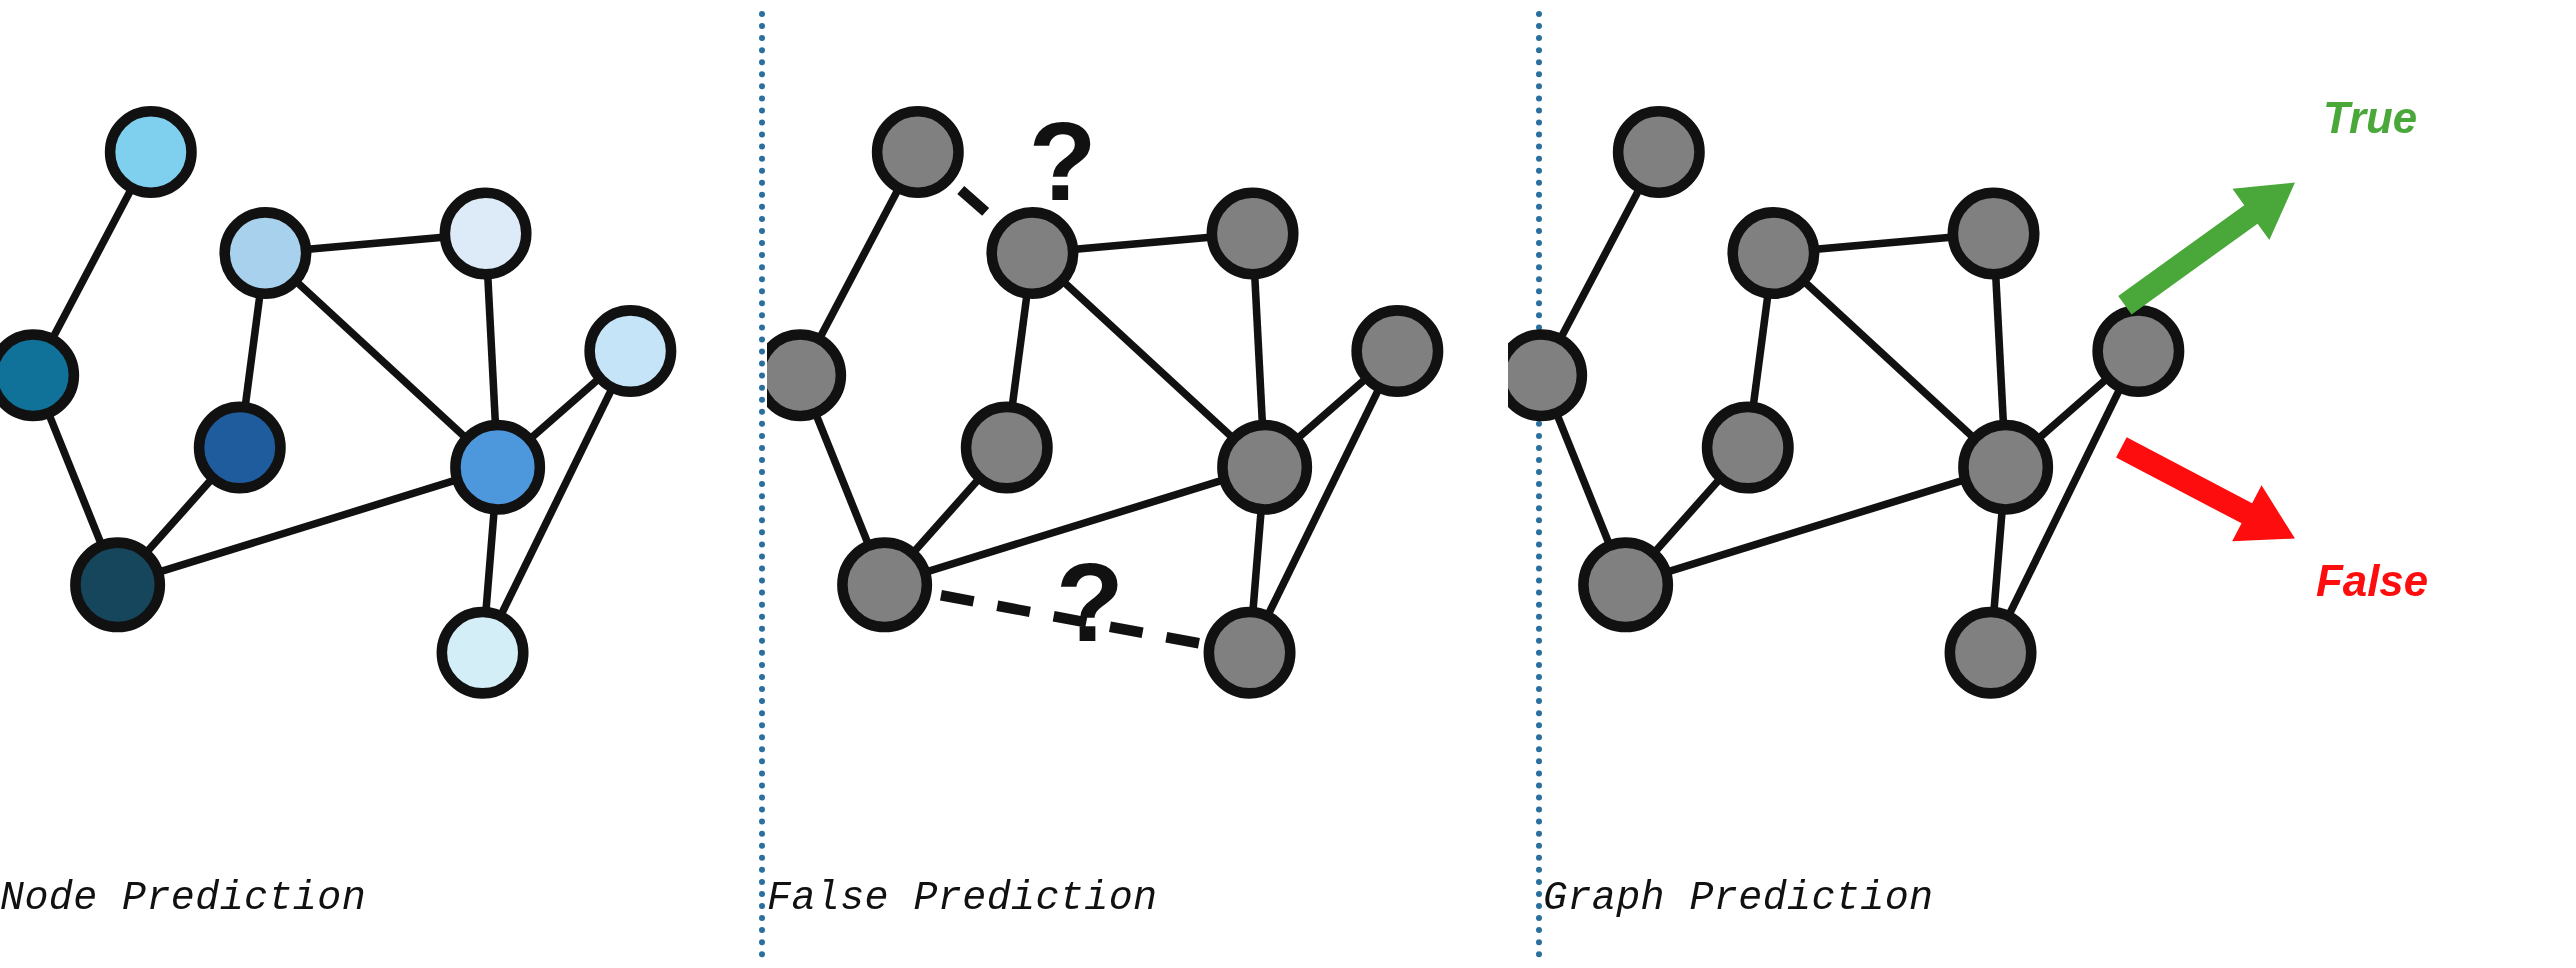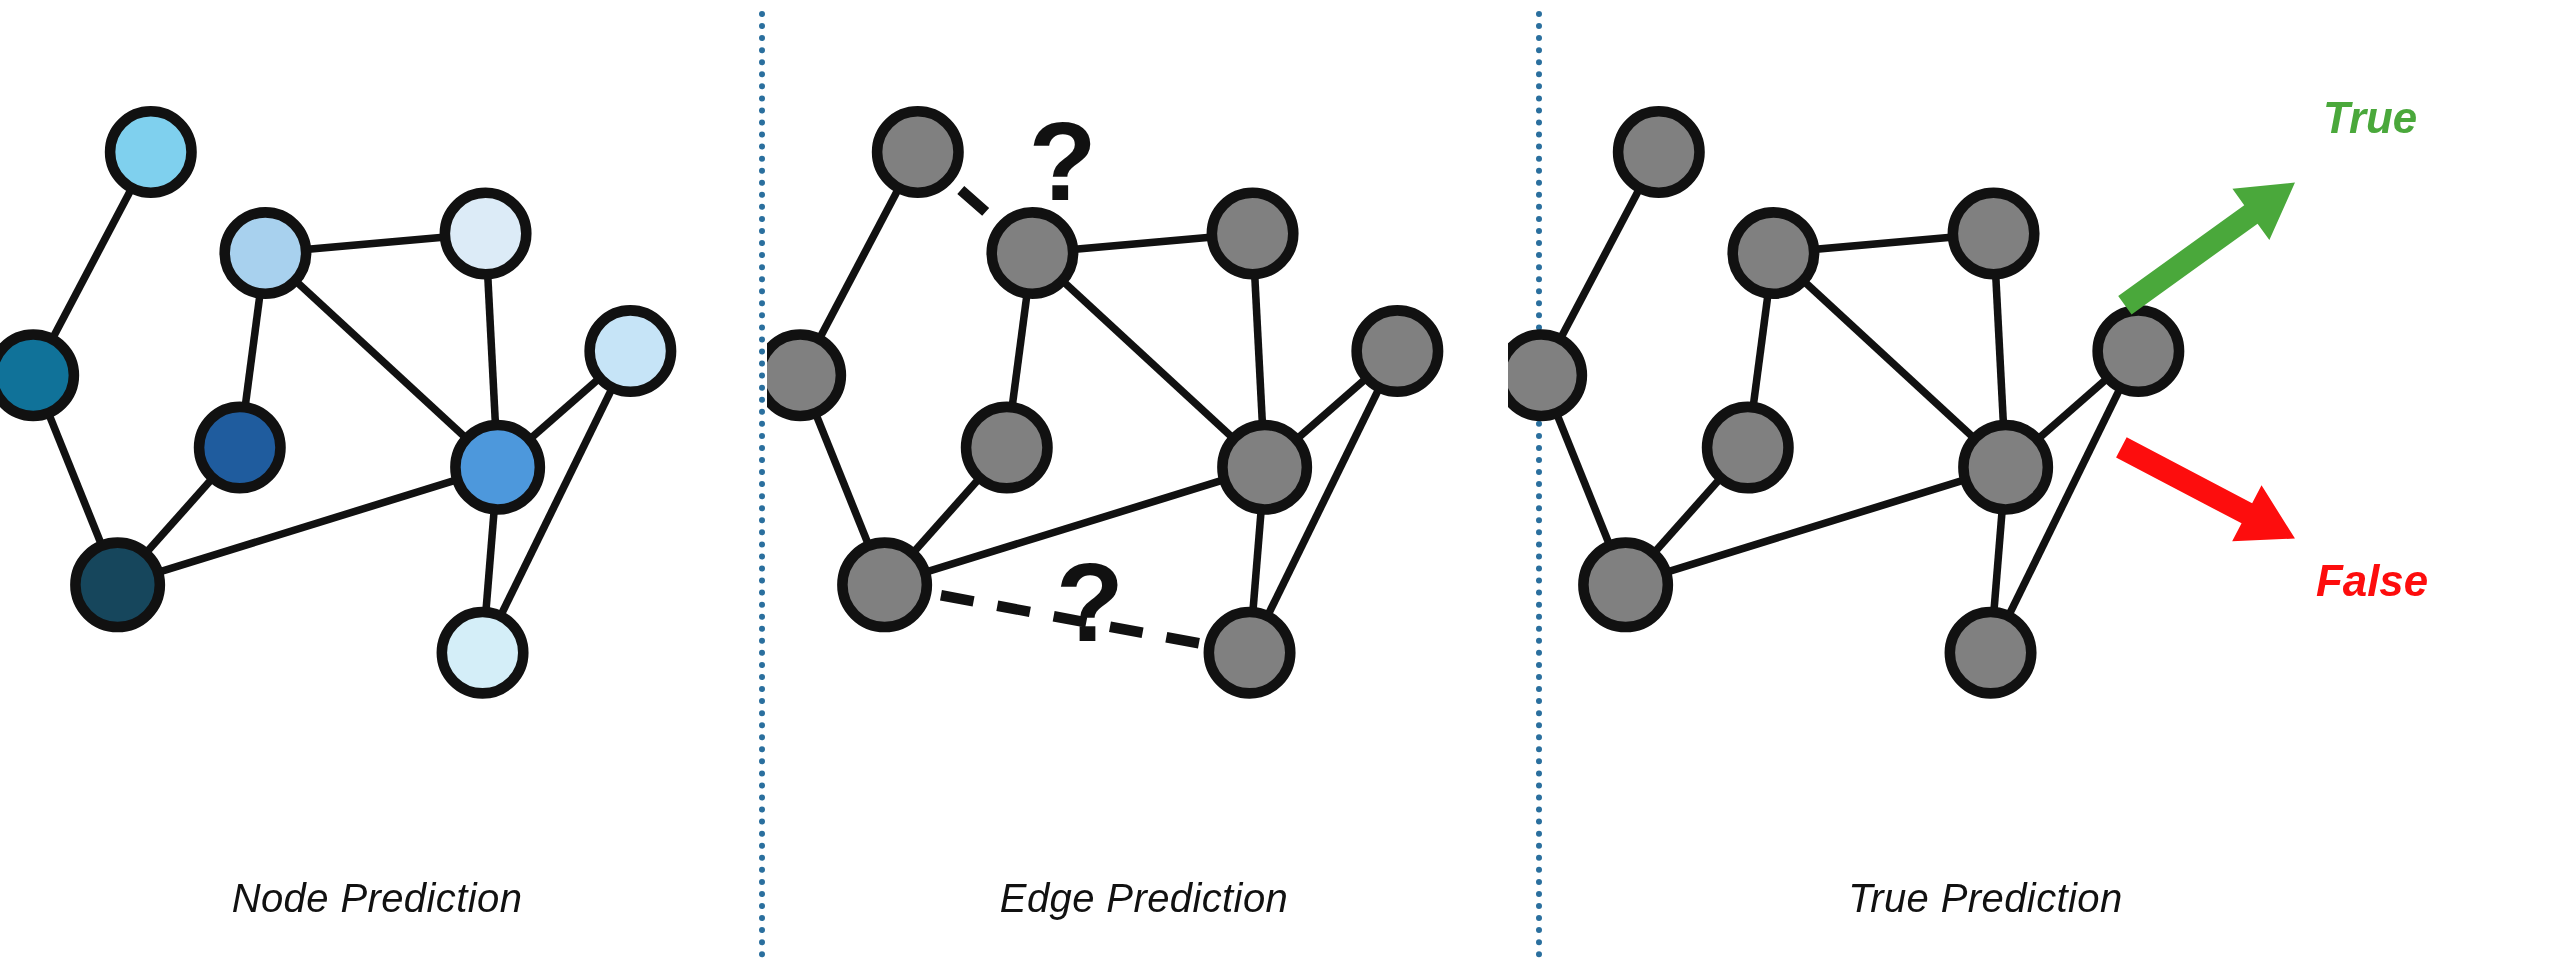--- a/index.html
+++ b/index.html
@@ -36,26 +36,26 @@
     height: 947px;
     border-left: 6.1px dotted #2a6f9e;
   }
   #divider-1 { left: 759px; }
   #divider-2 { left: 1536px; }
 
   .caption {
     position: absolute;
     top: 876px;
     width: 754px;
-    text-align: center;
     font-style: italic;
     font-size: 40px;
     color: #111111;
     letter-spacing: 0.4px;
     white-space: nowrap;
+    font-family: Liberation Mono, monospace;
   }
   #caption-node  { left: 0px; }
   #caption-edge  { left: 767px; }
   #caption-graph { left: 1543px; width: 885px; }
 
   svg { display: block; }
   .edge        { stroke: #111111; stroke-width: 5; fill: none; }
   .edge-dashed { stroke: #111111; stroke-width: 7; fill: none; stroke-dasharray: 22 16; }
   .node        { stroke: #111111; stroke-width: 7; }
   .qmark       { font-family: "Liberation Sans", sans-serif; font-weight: bold; font-size: 74px; fill: #111111; }
@@ -115,21 +115,21 @@
         <circle cx="322" cy="150" r="27" fill="#808080" class="node"></circle>
         <circle cx="159" cy="292" r="27" fill="#808080" class="node"></circle>
         <circle cx="330" cy="305" r="28" fill="#808080" class="node"></circle>
         <circle cx="418" cy="228" r="27" fill="#808080" class="node"></circle>
         <circle cx="78" cy="383" r="28" fill="#808080" class="node"></circle>
         <circle cx="320" cy="428" r="27" fill="#808080" class="node"></circle>
         <text x="196" y="128" class="qmark" text-anchor="middle">?</text>
         <text x="214" y="420" class="qmark" text-anchor="middle">?</text>
       </svg>
   </div>
-  <div class="caption" id="caption-edge">Edge Prediction</div>
+  <div class="caption" id="caption-edge">False Prediction</div>
 
   <div class="divider" id="divider-2" style="border-left-color: rgb(42, 111, 158);"></div>
 
   <div class="panel" id="panel-graph">
     <svg id="svg-graph" width="754" height="859" viewBox="0 0 500 560">
         <line x1="100" y1="96" x2="22" y2="244" class="edge"></line>
         <line x1="22" y1="244" x2="78" y2="383" class="edge"></line>
         <line x1="176" y1="163" x2="322" y2="150" class="edge"></line>
         <line x1="176" y1="163" x2="159" y2="292" class="edge"></line>
         <line x1="176" y1="163" x2="330" y2="305" class="edge"></line>
@@ -156,16 +156,16 @@
         <path id="arrow-true" d="M 81.61,268.54 L 225.33,164.82 L 238.79,183.47 L 268.00,118.00 L 196.66,125.09 L 210.12,143.74 L 66.39,247.46 Z" fill="#4aa83b"></path>
         <text id="label-true" class="outlabel" x="300" y="62" fill="#4aa83b">True</text>
       </g>
 
       <g>
         <path id="arrow-false" d="M 63.95,431.51 L 207.07,506.68 L 196.37,527.04 L 268.00,524.00 L 229.85,463.30 L 219.16,483.66 L 76.05,408.49 Z" fill="#fd0d0d"></path>
         <text id="label-false" class="outlabel" x="292" y="590" fill="#fd0d0d">False</text>
       </g>
     </svg>
   </div>
-  <div class="caption" id="caption-graph">True Prediction</div>
+  <div class="caption" id="caption-graph">Graph Prediction</div>
 
 </div>
 
 
 </body></html>

